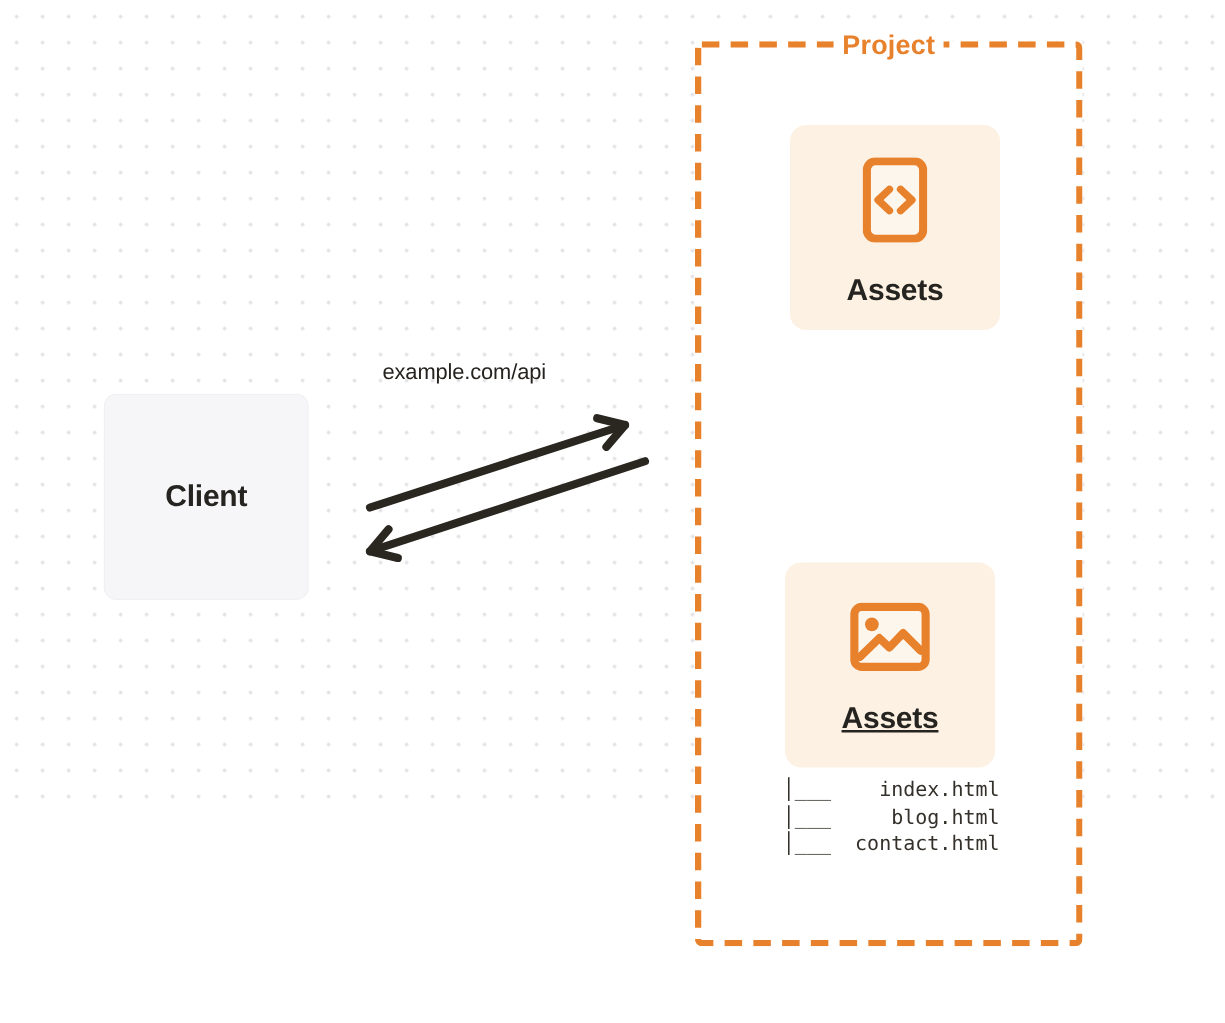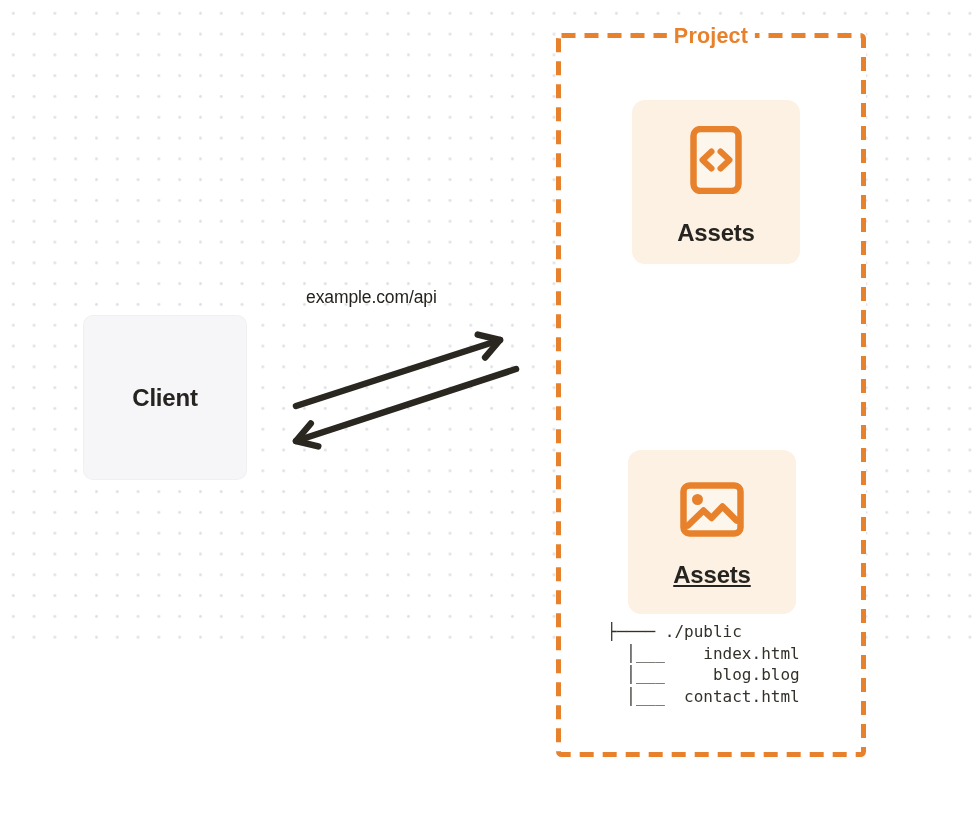--- a/index.html
+++ b/index.html
@@ -130,21 +130,21 @@
 
     <div class="card assets-card">
       <svg class="node-icon" width="64" height="55" viewBox="0 0 64 55">
         <rect x="3.5" y="3.5" width="57" height="48" rx="6" fill="rgba(255,255,255,0.35)" stroke="#e8812c" stroke-width="6.5"></rect>
         <circle cx="17.5" cy="17.5" r="5.5" fill="#e8812c"></circle>
         <path d="M8 43.5 L23.5 28.5 L31.5 36 L42.5 24.5 L56.5 38.5" fill="none" stroke="#e8812c" stroke-width="6.5" stroke-linecap="round" stroke-linejoin="round"></path>
       </svg>
       <div class="card-label">Assets</div>
     </div>
 
-    <pre class="file-tree"><span>├──── ./public</span><span>  │___    index.html</span><span>  │___     blog.blog</span><span>  │___  contact.html</span></pre>
+    <pre class="file-tree"><span>  │___    index.html</span><span>  │___     blog.html</span><span>  │___  contact.html</span></pre>
   </div>
 
   <div class="card client-card">
     <div class="card-label">Client</div>
   </div>
 
   <svg class="arrows-layer" viewBox="0 0 980 818">
     <defs>
       <marker id="arrowhead" markerUnits="strokeWidth" markerWidth="5" markerHeight="5" viewBox="0 0 10 10" refX="8" refY="5" orient="auto">
         <path d="M2 1.3 L8 5 L2 8.7" fill="none" stroke="#2a2620" stroke-width="2" stroke-linecap="round" stroke-linejoin="round"></path>

